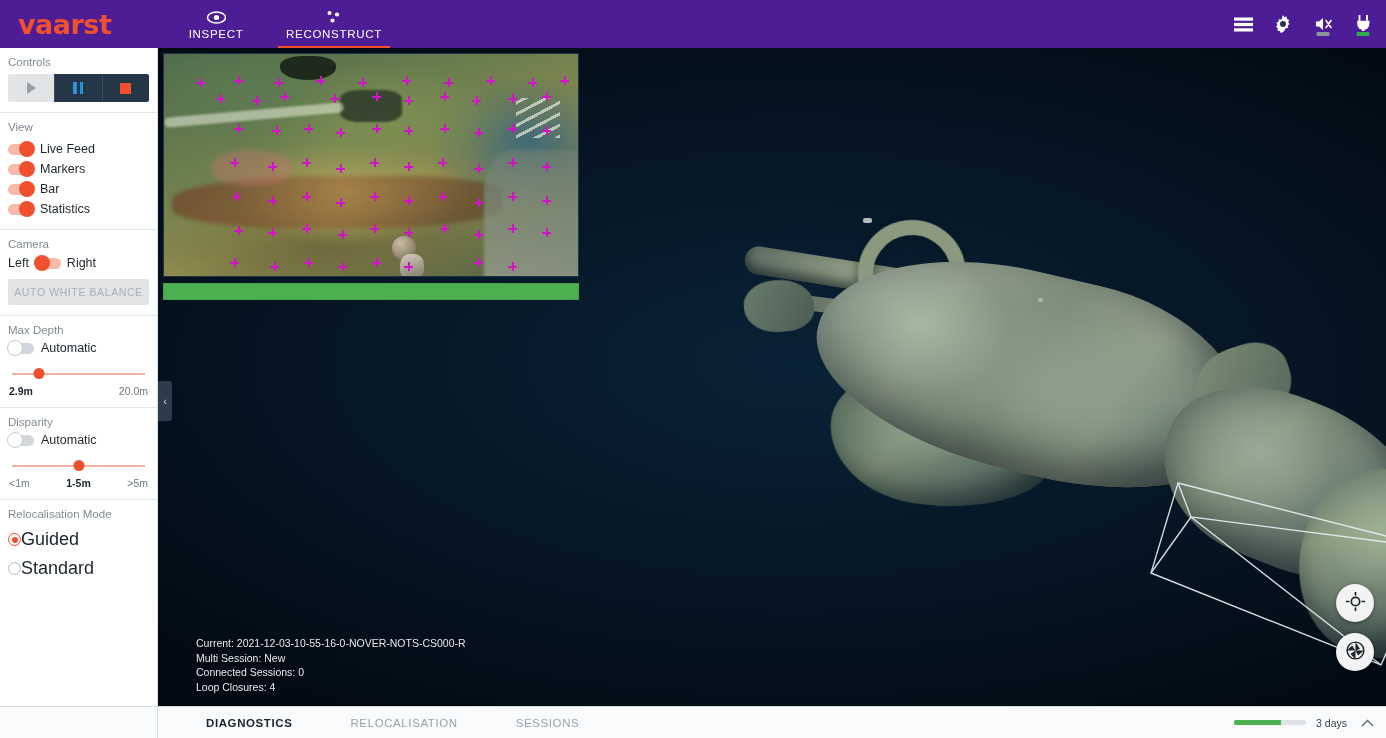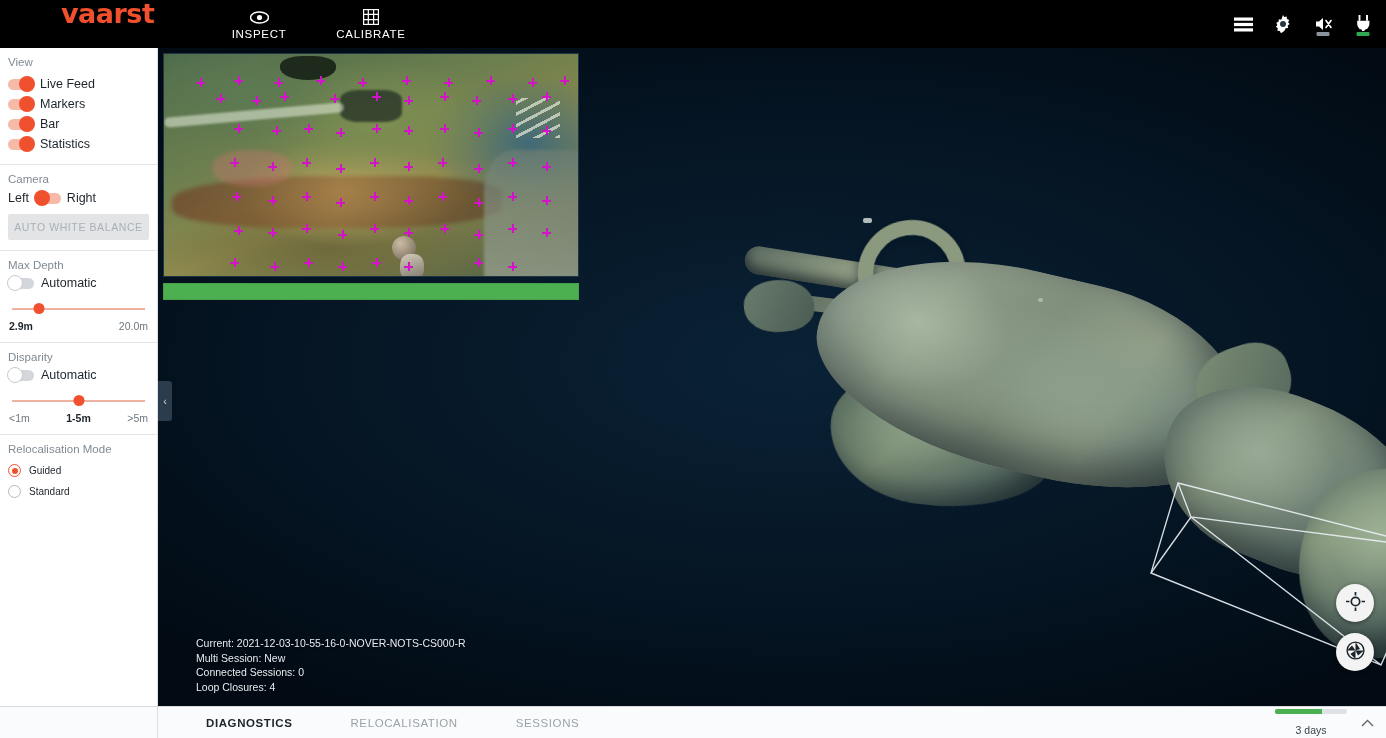--- a/index.html
+++ b/index.html
@@ -6,22 +6,22 @@
   html, body {
     width: 1386px; height: 738px;
     font-family: "Liberation Sans", sans-serif;
     background: #ffffff;
     overflow: hidden;
   }
   #app { position: relative; width: 1386px; height: 738px; display: flex; flex-direction: column; }
 
   
   .header {
-    height: 48px; background: #000000; flex: 0 0 48px;
-    display: flex; align-items: flex-start; position: relative; padding-left: 43px;
+    height: 48px; background: #4c1d95; flex: 0 0 48px;
+    display: flex; align-items: center; position: relative;
   }
   .logo {
     width: 160px; padding-left: 18px;
     color: #f1502f; font-size: 27px; font-weight: 700;
     letter-spacing: -0.5px; line-height: 1;
     font-family: "DejaVu Sans", sans-serif;
   }
   .navtabs { display: flex; align-items: stretch; height: 48px; }
   .navtab {
     position: relative; height: 48px; min-width: 112px;
@@ -98,21 +98,21 @@
   .sl-label { font-size: 11.5px; color: #808a93; margin-bottom: 5px; }
   .auto-row { display: flex; align-items: center; gap: 7px; font-size: 12.5px; color: #1c242b; margin-bottom: 12px; cursor: pointer; }
   .slider { position: relative; height: 14px; margin: 0 4px 4px 4px; }
   .slider .track { position: absolute; top: 6px; left: 0; right: 0; height: 2px; background: #f0b2a0; }
   .slider .knob { position: absolute; top: 1px; width: 11px; height: 11px; border-radius: 50%; background: #f1502f; transform: translateX(-50%); cursor: pointer; }
   .sl-ticks { display: flex; justify-content: space-between; font-size: 10.5px; color: #4e575f; padding: 0 1px; }
   .sl-ticks .mid { font-weight: 700; color: #1c242b; }
   .sl-ticks .strong { font-weight: 700; color: #1c242b; }
   .sl-ticks .dim { color: #6e777e; }
 
-  .radio-row { display: flex; align-items: center; gap: 8px; padding: 4px 0; font-size: 10px; color: #1c242b; cursor: pointer; }
+  .radio-row { display: flex; align-items: center; padding: 4px 0; font-size: 18px; color: #1c242b; cursor: pointer; }
   .rd { width: 13px; height: 13px; border-radius: 50%; border: 1.5px solid #b3b9bf; position: relative; flex: 0 0 13px; }
   .rd.on { border-color: #f1502f; }
   .rd.on::after { content: ""; position: absolute; inset: 2.5px; border-radius: 50%; background: #f1502f; }
 
   
   .viewport { flex: 1; position: relative; background: #04121f; overflow: hidden; }
 
   .scene { position: absolute; inset: 0; background: radial-gradient(ellipse 70% 60% at 52% 48%, #0a2236 0%, #04121f 72%, #020b14 100%); }
 
   
@@ -241,21 +241,21 @@
     position: relative;
   }
   .bottom-left { width: 158px; flex: 0 0 158px; border-right: 1px solid #dcdfe3; height: 100%; }
   .btabs { display: flex; align-items: center; height: 100%; padding-left: 48px; gap: 58px; }
   .btab { font-size: 11.5px; letter-spacing: 0.6px; color: #9aa2a9; cursor: pointer; }
   .btab.active { color: #1c242b; font-weight: 700; }
   .bottom-right {
     position: absolute; right: 8px; top: 0; height: 100%;
     display: flex; align-items: center; gap: 10px;
   }
-  .prog-wrap { display: flex; flex-direction: column; align-items: center; gap: 10px; }
+  .prog-wrap { display: flex; align-items: center; gap: 10px; }
   .prog { width: 72px; height: 5px; background: #dfe2e5; border-radius: 2px; overflow: hidden; }
   .prog i { display: block; height: 100%; background: #4caf50; }
   .prog-lbl { font-size: 10.5px; color: #3a434a; }
   .up-chev { color: #5d666e; font-size: 12px; cursor: pointer; padding: 0 4px; }
 </style>
 </head>
 <body>
 
 <div id="app">
 
@@ -265,28 +265,29 @@
     <div class="navtabs">
       <div class="navtab">
         <span class="tab-ico">
           <svg width="19" height="13" viewBox="0 0 19 13">
               <ellipse cx="9.5" cy="6.5" rx="9" ry="5.6" fill="none" stroke="#fff" stroke-width="1.5"></ellipse>
               <circle cx="9.5" cy="6.5" r="2.6" fill="#fff"></circle>
             </svg>
         </span>
         <span class="tab-lbl">INSPECT</span>
       </div>
-      <div class="navtab">
+      <div class="navtab active">
         <span class="tab-ico">
-          <svg width="16" height="16" viewBox="0 0 16 16">
-              <rect x="0.5" y="0.5" width="15" height="15" fill="none" stroke="#fff" stroke-width="1.4"></rect>
-              <path d="M5.3 1v14M10.6 1v14M1 5.3h14M1 10.6h14" stroke="#fff" stroke-width="1.2"></path>
+          <svg width="17" height="15" viewBox="0 0 17 15">
+              <circle cx="4.5" cy="3" r="2" fill="#fff"></circle>
+              <circle cx="12" cy="4.5" r="2.1" fill="#fff"></circle>
+              <circle cx="7.5" cy="10.5" r="2.1" fill="#fff"></circle>
             </svg>
         </span>
-        <span class="tab-lbl">CALIBRATE</span>
+        <span class="tab-lbl">RECONSTRUCT</span>
       </div>
     </div>
 
     <div class="hdr-icons">
       <div class="hdr-ico">
         <svg width="19" height="15" viewBox="0 0 19 15">
             <rect x="0" y="0.5" width="19" height="3.2" fill="#fff"></rect>
             <rect x="0" y="5.9" width="19" height="3.2" fill="#fff"></rect>
             <rect x="0" y="11.3" width="19" height="3.2" fill="#fff"></rect>
           </svg>
@@ -312,20 +313,37 @@
           </svg>
         <span class="ico-bar" style="background:#2fa84f"></span>
       </div>
     </div>
   </div>
 
   <div class="body">
 
     <div class="sidebar">
 
+      <div class="sec">
+        <div class="sec-title">Controls</div>
+        <div class="btn-group">
+          <div class="tbtn play">
+            <span class="gly-play"></span>
+          </div>
+          <div class="tbtn pause">
+            <span class="gly-pause">
+                <i></i>
+                <i></i>
+              </span>
+          </div>
+          <div class="tbtn stop">
+            <span class="gly-stop"></span>
+          </div>
+        </div>
+      </div>
 
       <div class="sec">
         <div class="sec-title">View</div>
         <div class="viewrow">
           <span class="sw right">
               <i></i>
             </span>
           <span>Live Feed</span>
         </div>
         <div class="viewrow">

